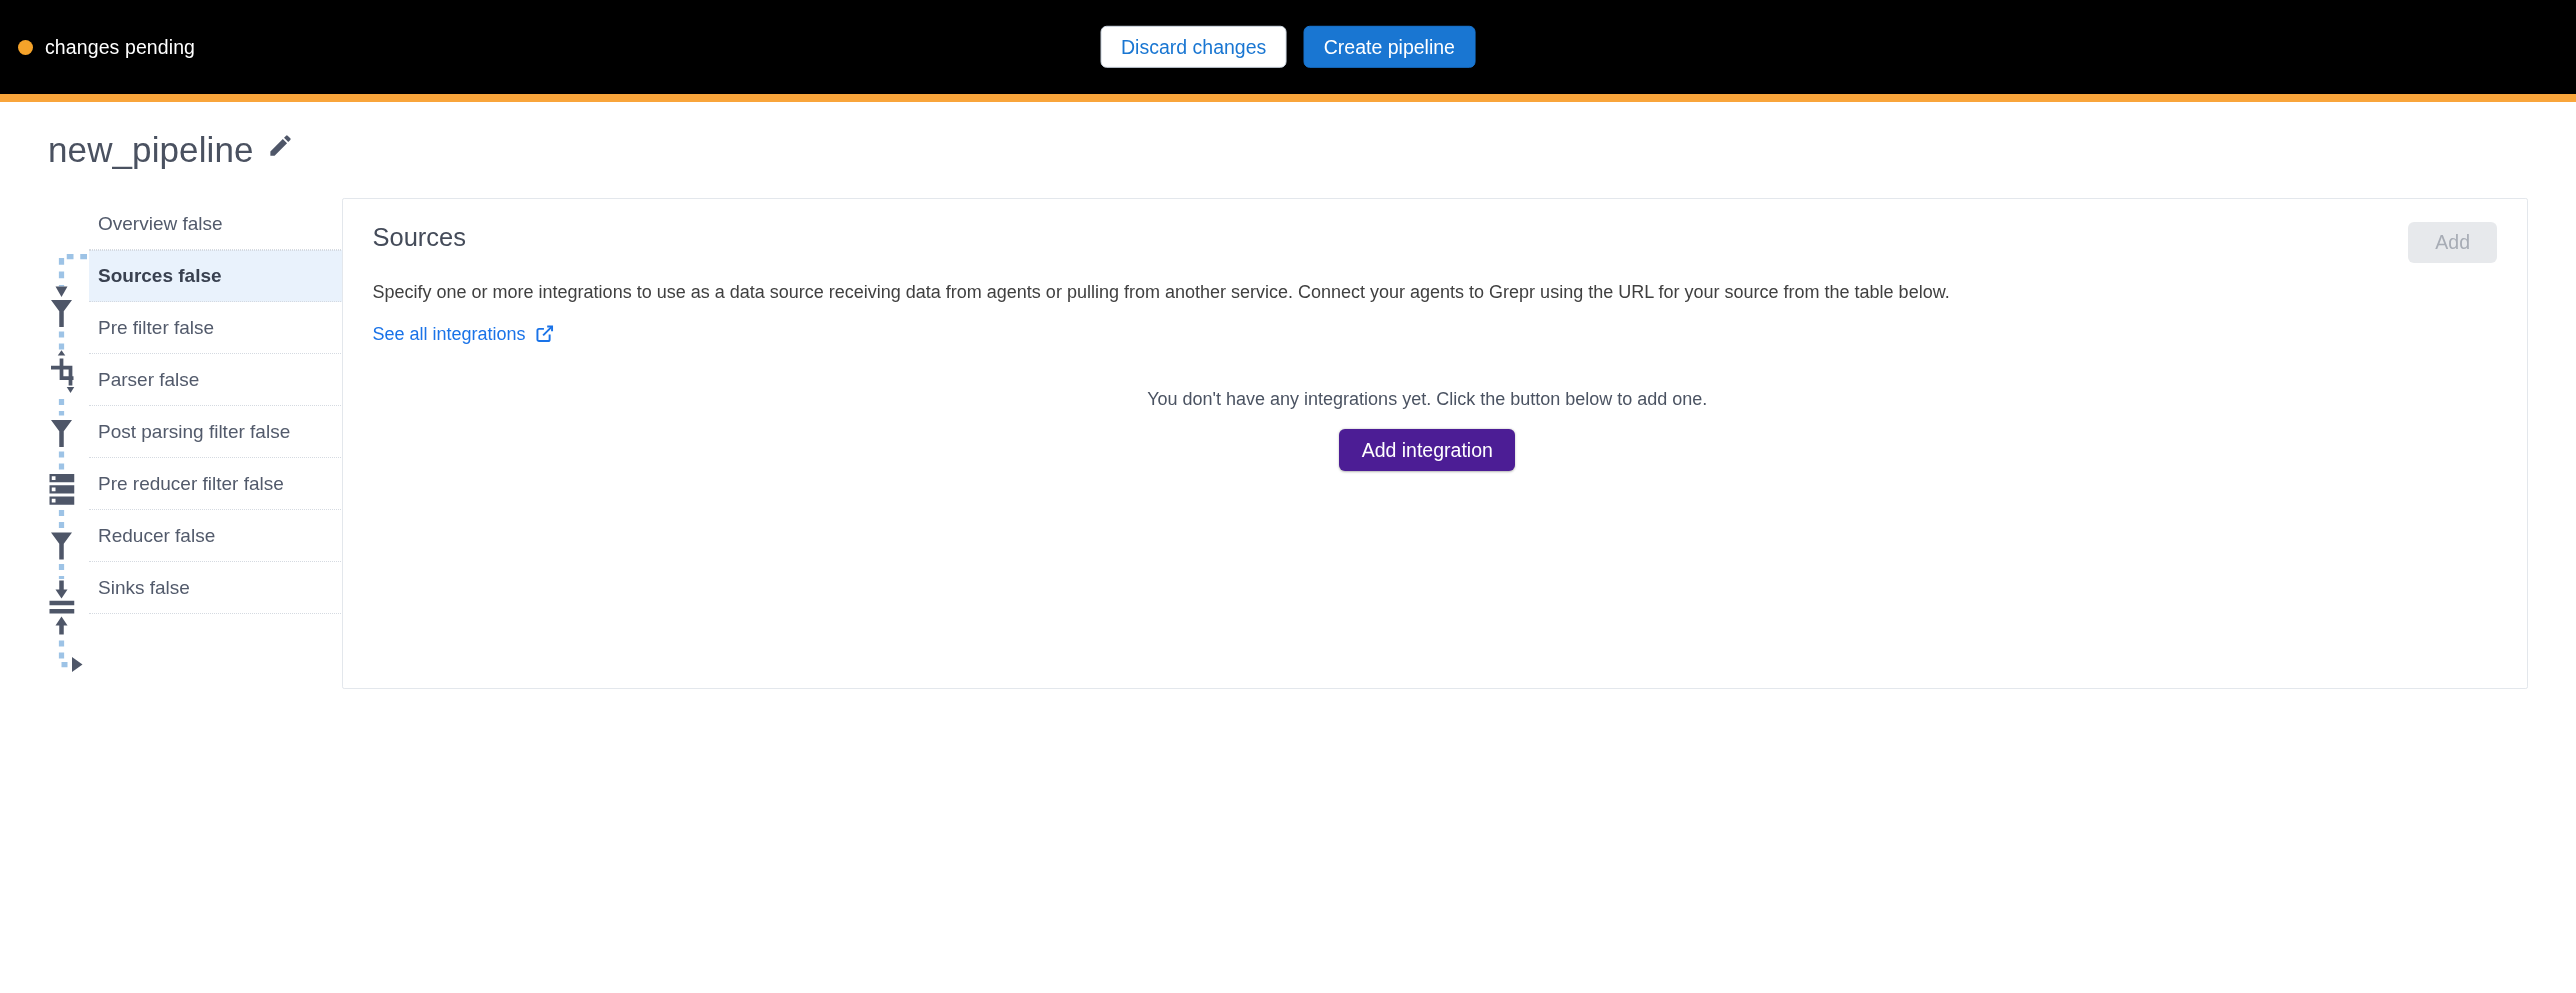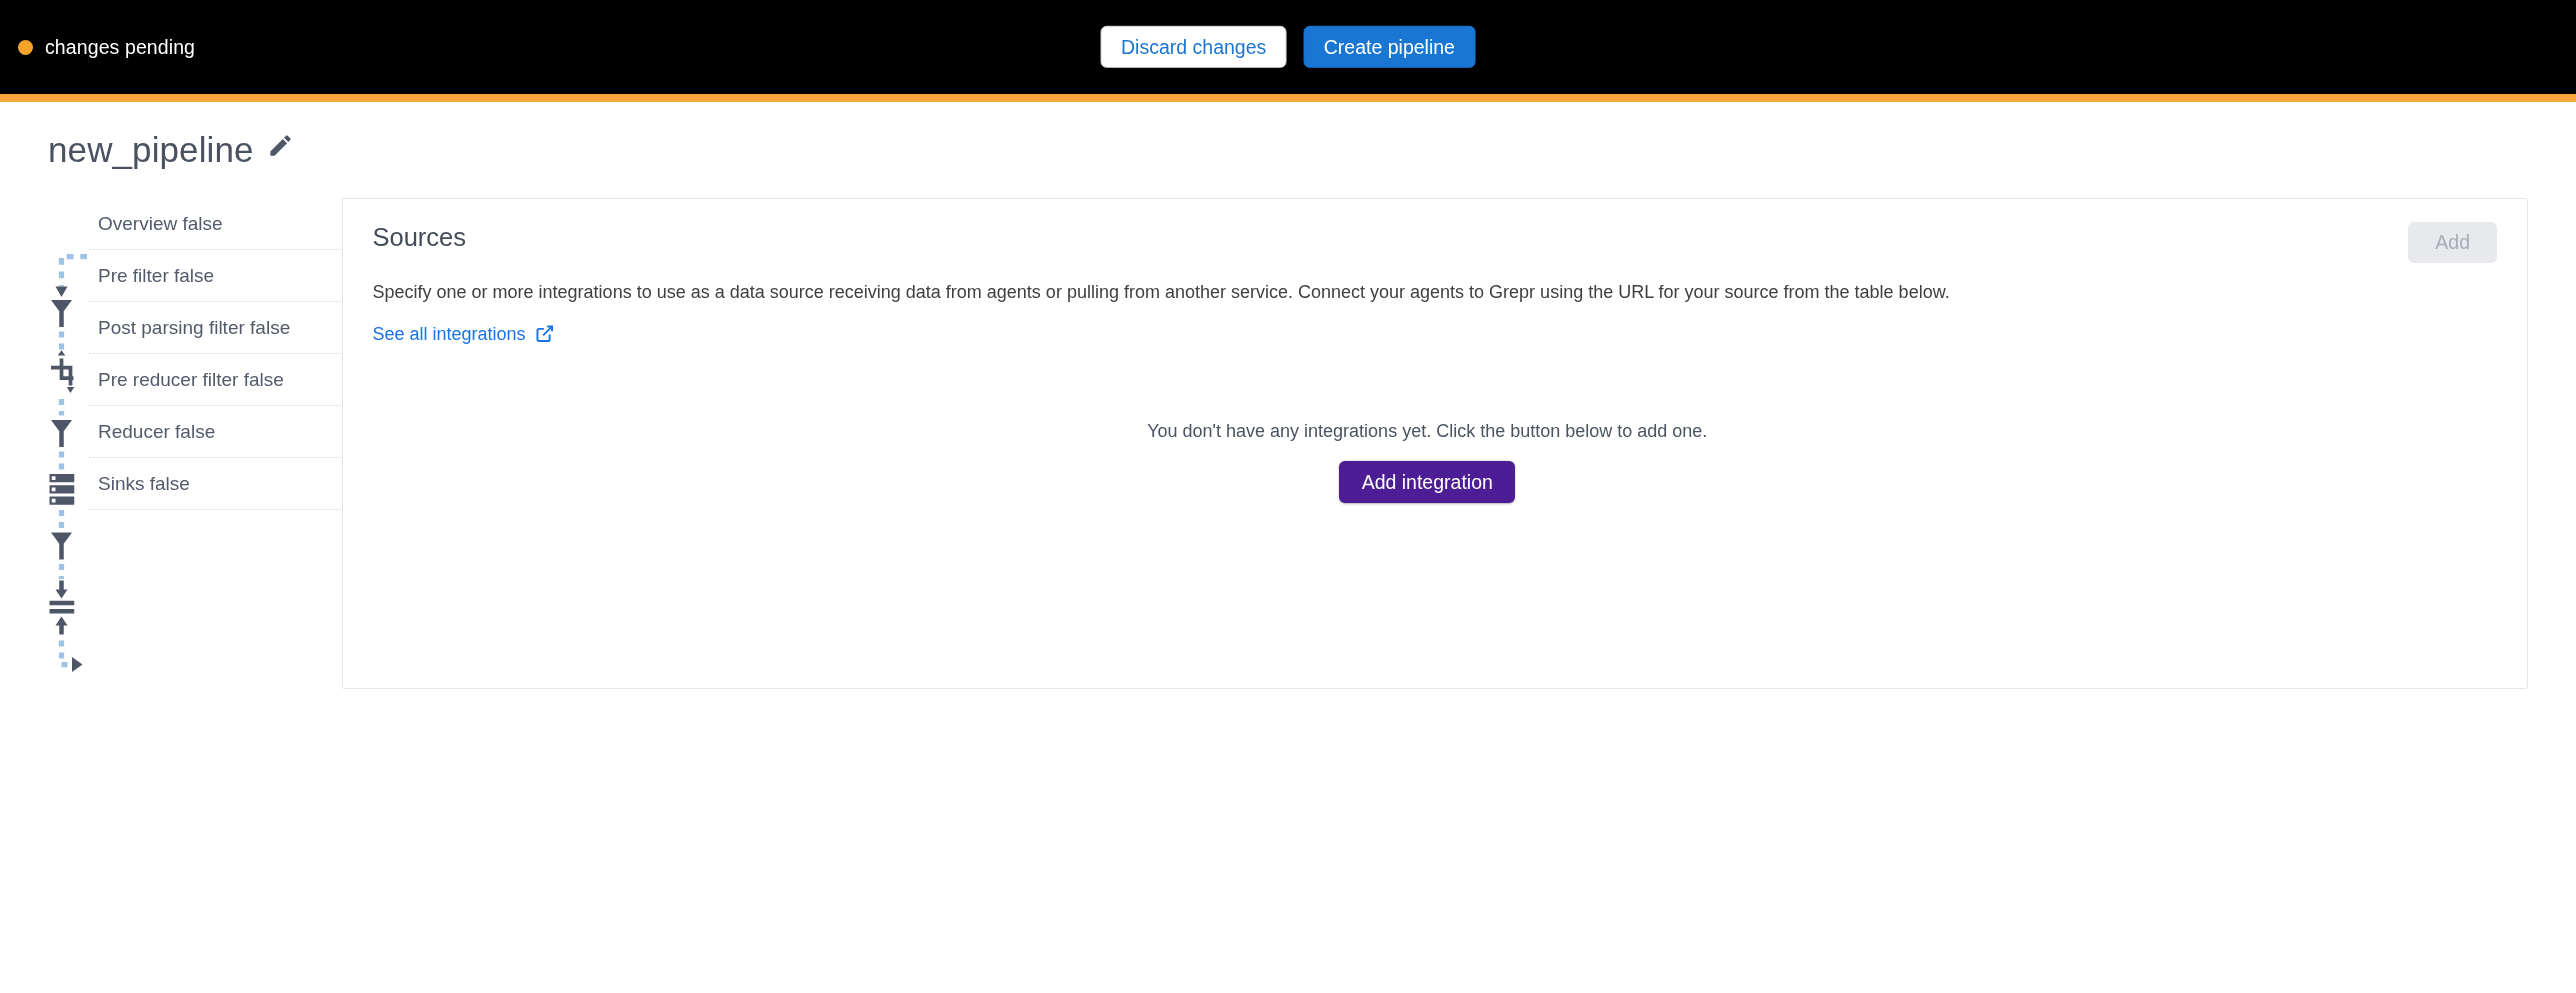--- a/index.html
+++ b/index.html
@@ -210,21 +210,21 @@
     font-size: 18px;
     text-decoration: none;
     cursor: pointer;
   }
   .external-icon {
     display: inline-flex;
     cursor: pointer;
   }
 
   .empty-state {
-    margin-top: 76px;
+    margin-top: 44px;
     text-align: center;
   }
   .empty-text {
     font-size: 18px;
     color: #4b5362;
   }
   .btn-add-integration {
     margin-top: 19.5px;
     background: #4c1d95;
     color: #ffffff;
@@ -320,22 +320,28 @@
 
         <path d="M18 590 L18 622 L30 622" stroke="#9dc3e6" stroke-width="7" fill="none" stroke-dasharray="8 8"></path>
         <polygon points="32,612 32,632 46,622" fill="#4e5668"></polygon>
       </svg>
     </div>
 
     <div class="stage-list">
       <div class="stage-item">
         <span>Overview false</span>
       </div>
+      <div class="stage-item active">
+        <span>Sources false</span>
+      </div>
       <div class="stage-item">
         <span>Pre filter false</span>
+      </div>
+      <div class="stage-item">
+        <span>Parser false</span>
       </div>
       <div class="stage-item">
         <span>Post parsing filter false</span>
       </div>
       <div class="stage-item">
         <span>Pre reducer filter false</span>
       </div>
       <div class="stage-item">
         <span>Reducer false</span>
       </div>

